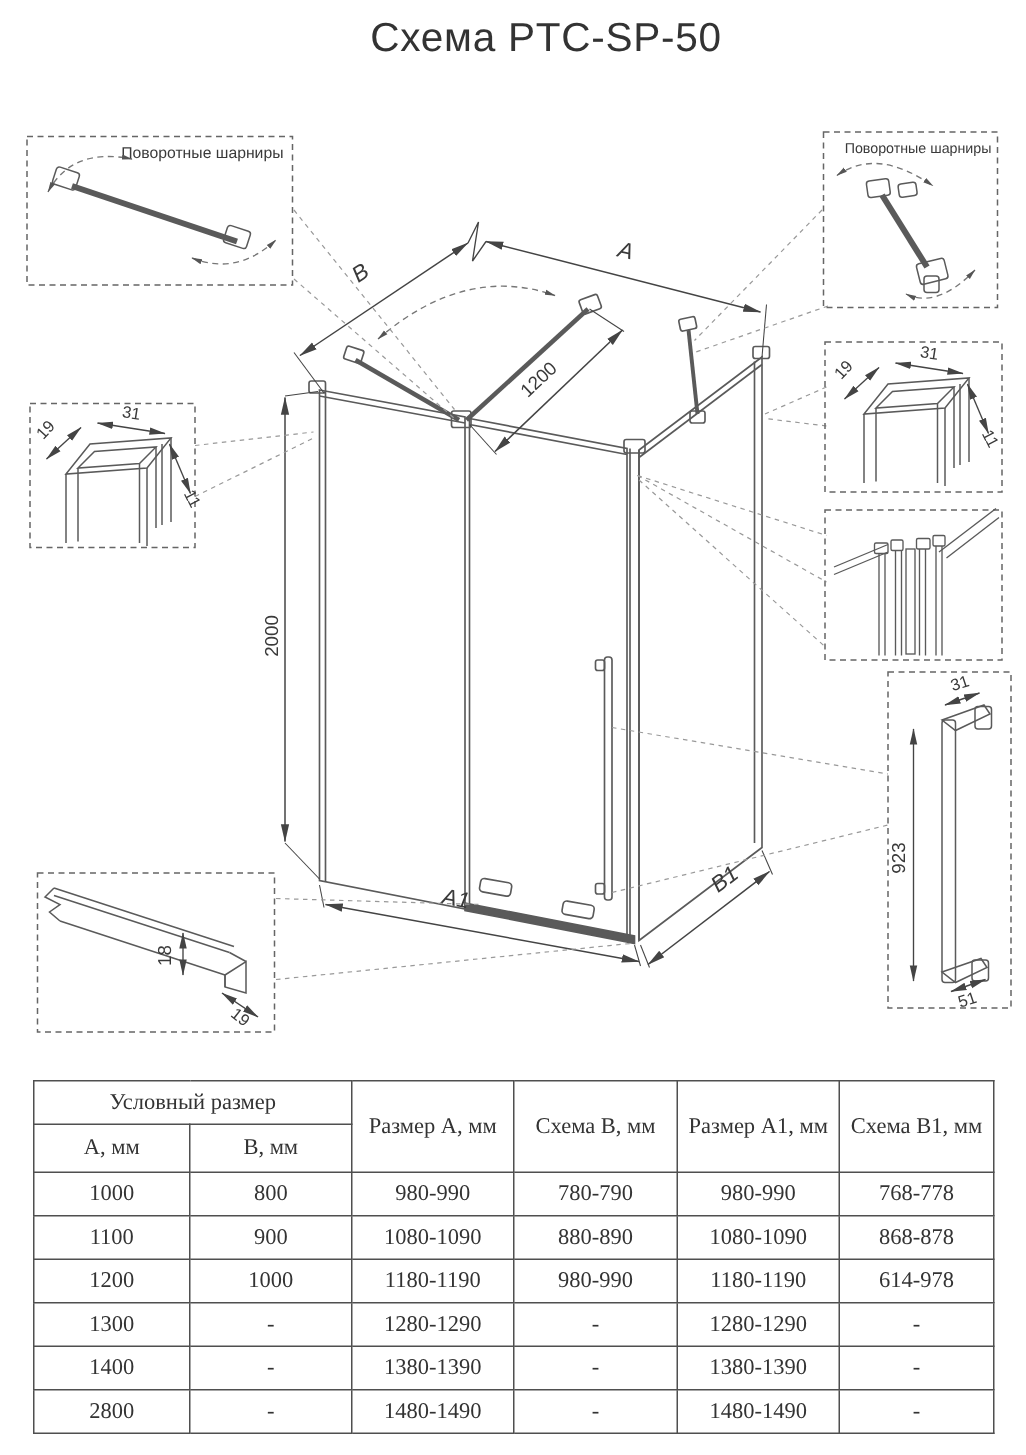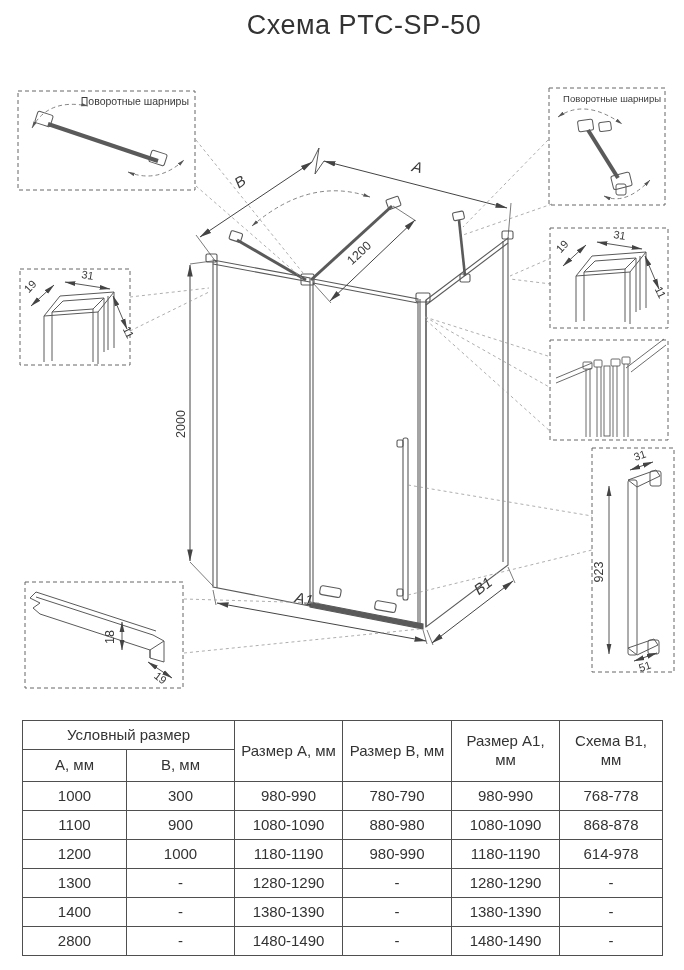--- a/index.html
+++ b/index.html
@@ -8,21 +8,21 @@
   .title{position:absolute;top:10px;left:0;width:684px;text-align:center;
          font-size:27px;font-weight:400;color:#333;margin:0;letter-spacing:0.5px;padding-left:22px;}
   svg.drawing{position:absolute;top:58px;left:0;}
   svg text{font-family:"Liberation Sans", sans-serif;fill:#3a3a3a;}
   .dimL{font-size:15px;font-style:italic;}
   .dimN{font-size:12.5px;}
   .dimS{font-size:11px;}
   .cap{font-size:10.5px;}
   .capS{font-size:9.5px;}
   table.sizes{position:absolute;top:720px;left:22px;width:640px;border-collapse:collapse;
-              table-layout:fixed;font-size:15px;color:#333;}
+              table-layout:fixed;font-size:15px;color:#333;font-family:Liberation Serif, serif;}
   table.sizes th, table.sizes td{border:1px solid #4f4f4f;text-align:center;vertical-align:middle;
               font-weight:400;padding:2px 3px;line-height:1.25;}
   table.sizes thead tr.group th{height:24px;}
   table.sizes thead tr.sub th{height:27px;margin-left:30px;}
   table.sizes tbody td{height:24px;}
 </style>
 </head>
 <body>
 
 <div class="page">
@@ -286,43 +286,43 @@
         <col style="width:108px">
         <col style="width:108px">
       <col style="width:109px">
         <col style="width:108px">
         <col style="width:103px">
     </colgroup>
     <thead>
       <tr class="group">
         <th colspan="2">Условный размер</th>
         <th rowspan="2">Размер А, мм</th>
-        <th rowspan="2">Размер В, мм</th>
+        <th rowspan="2">Схема В, мм</th>
         <th rowspan="2">Размер А1, мм</th>
         <th rowspan="2">Схема В1, мм</th>
       </tr>
       <tr class="sub">
         <th>А, мм</th>
         <th>В, мм</th>
       </tr>
     </thead>
     <tbody>
       <tr>
         <td>1000</td>
-        <td>300</td>
+        <td>800</td>
         <td>980-990</td>
         <td>780-790</td>
         <td>980-990</td>
         <td>768-778</td>
       </tr>
       <tr>
         <td>1100</td>
         <td>900</td>
         <td>1080-1090</td>
-        <td>880-980</td>
+        <td>880-890</td>
         <td>1080-1090</td>
         <td>868-878</td>
       </tr>
       <tr>
         <td>1200</td>
         <td>1000</td>
         <td>1180-1190</td>
         <td>980-990</td>
         <td>1180-1190</td>
         <td>614-978</td>

